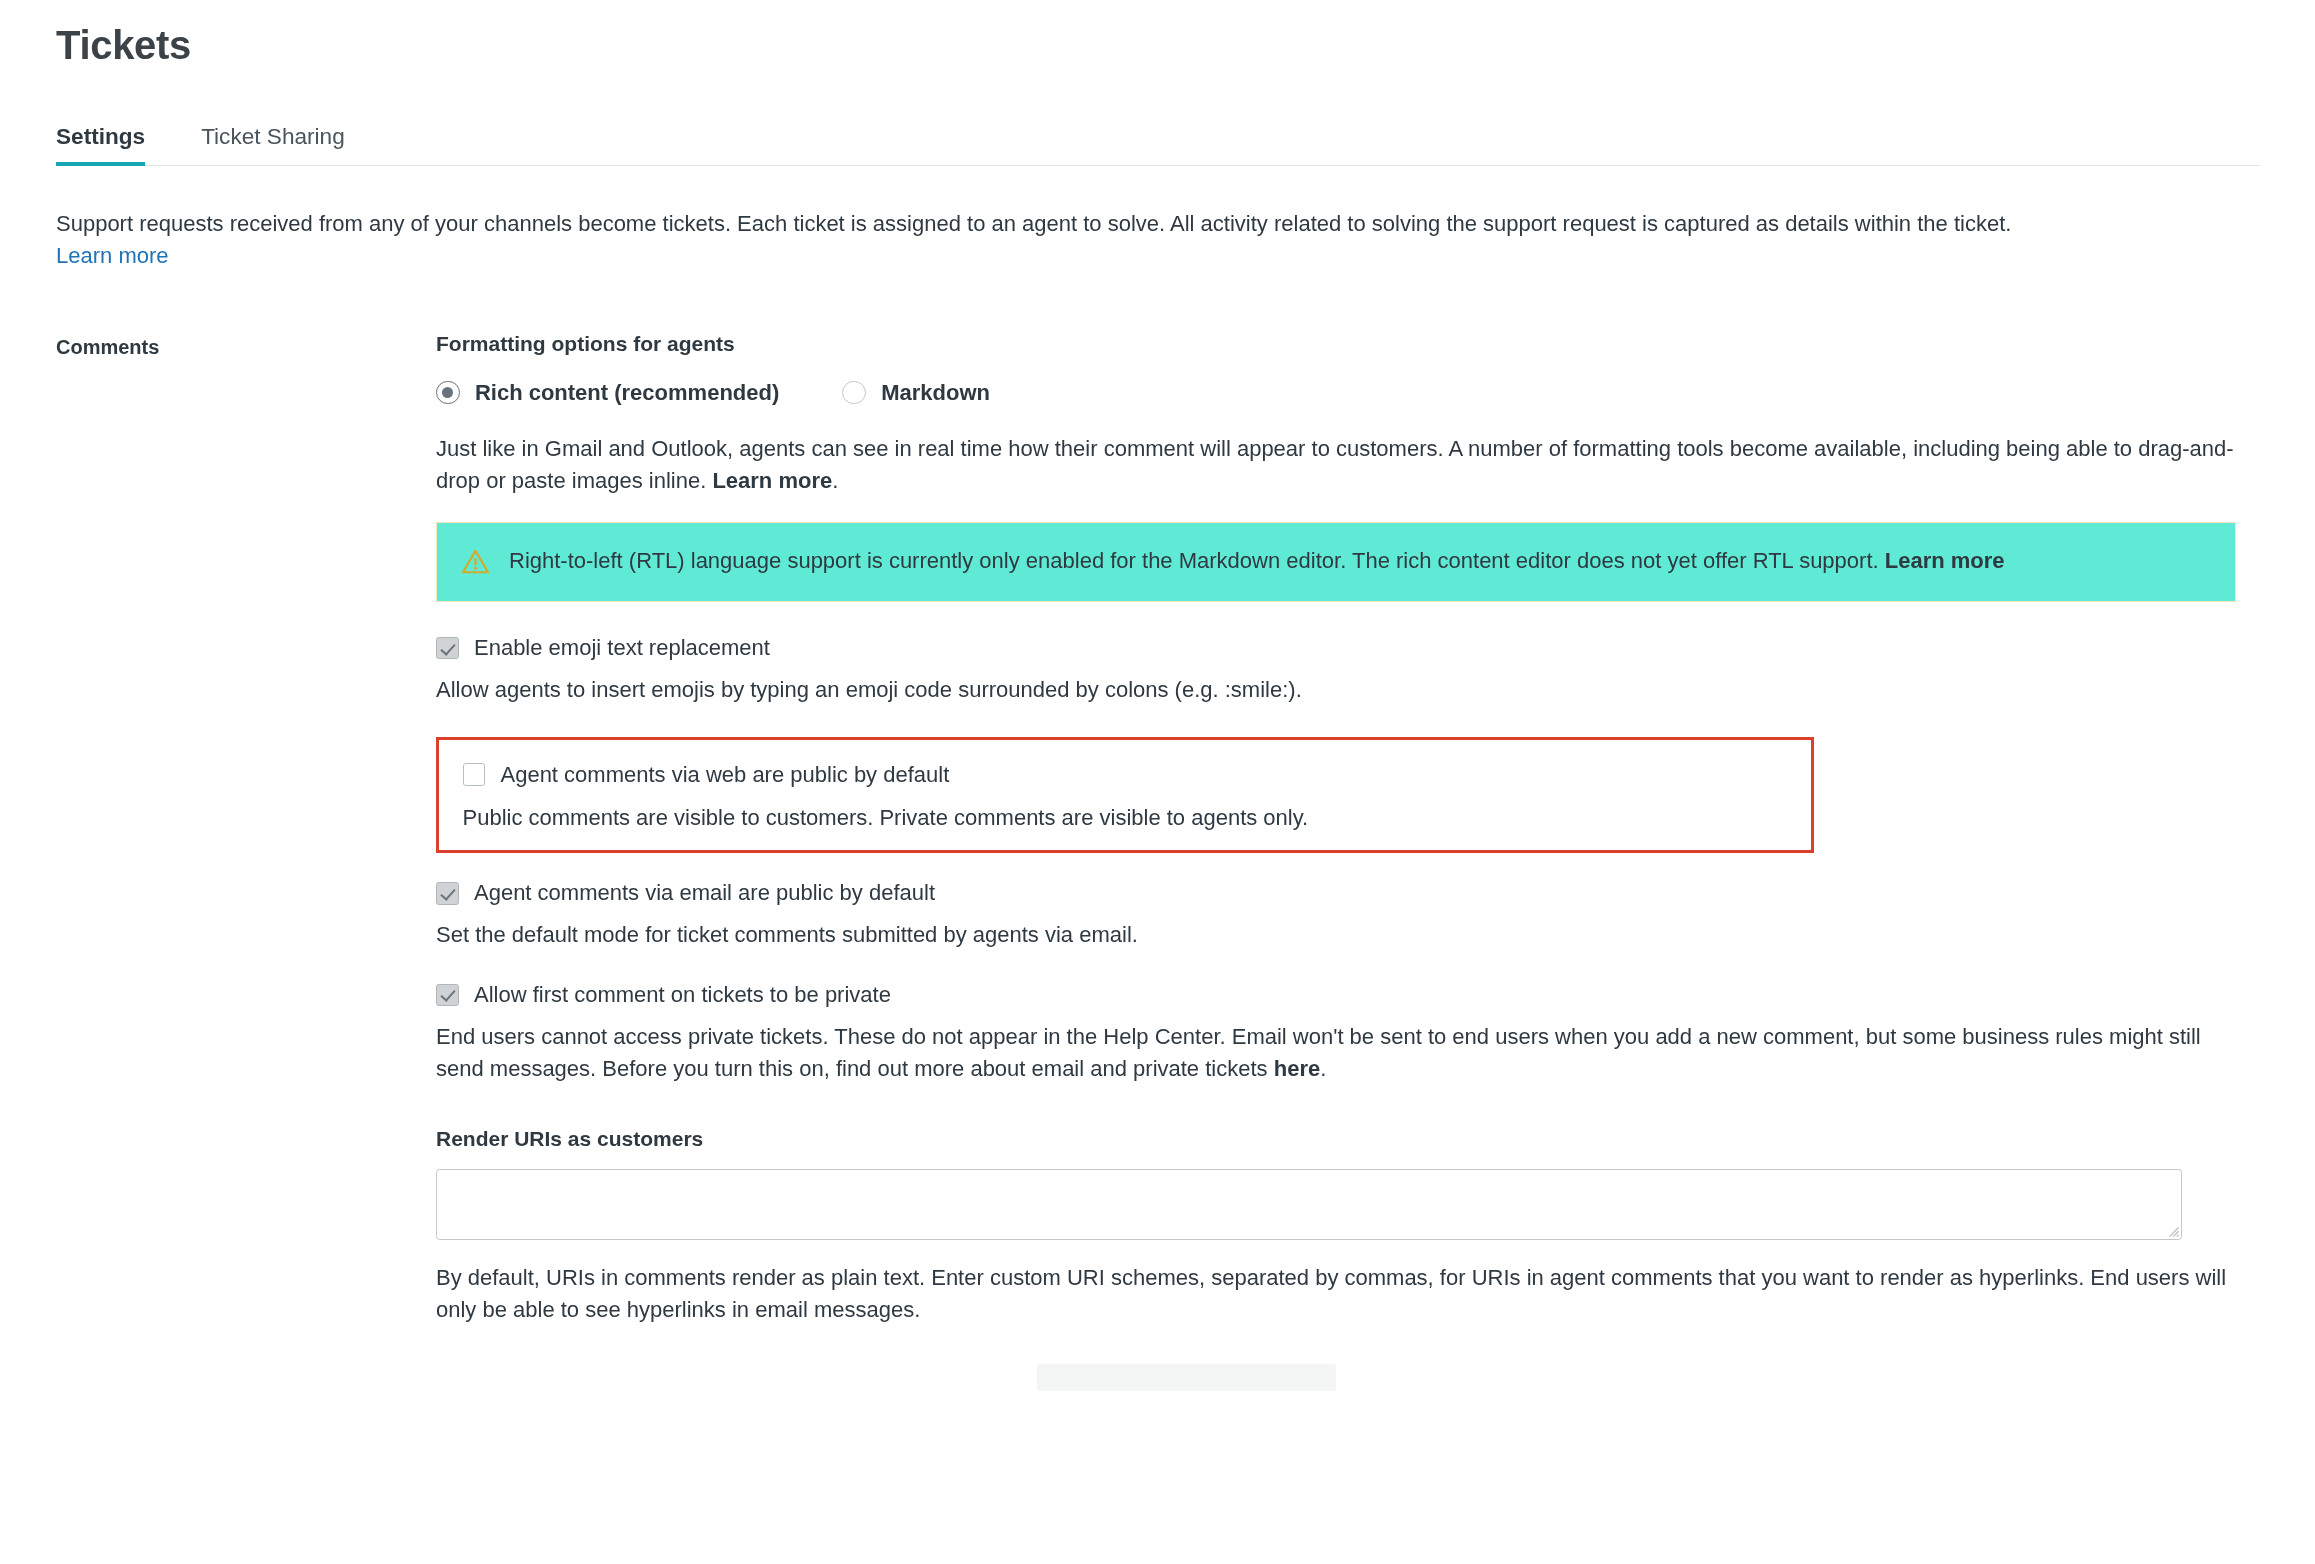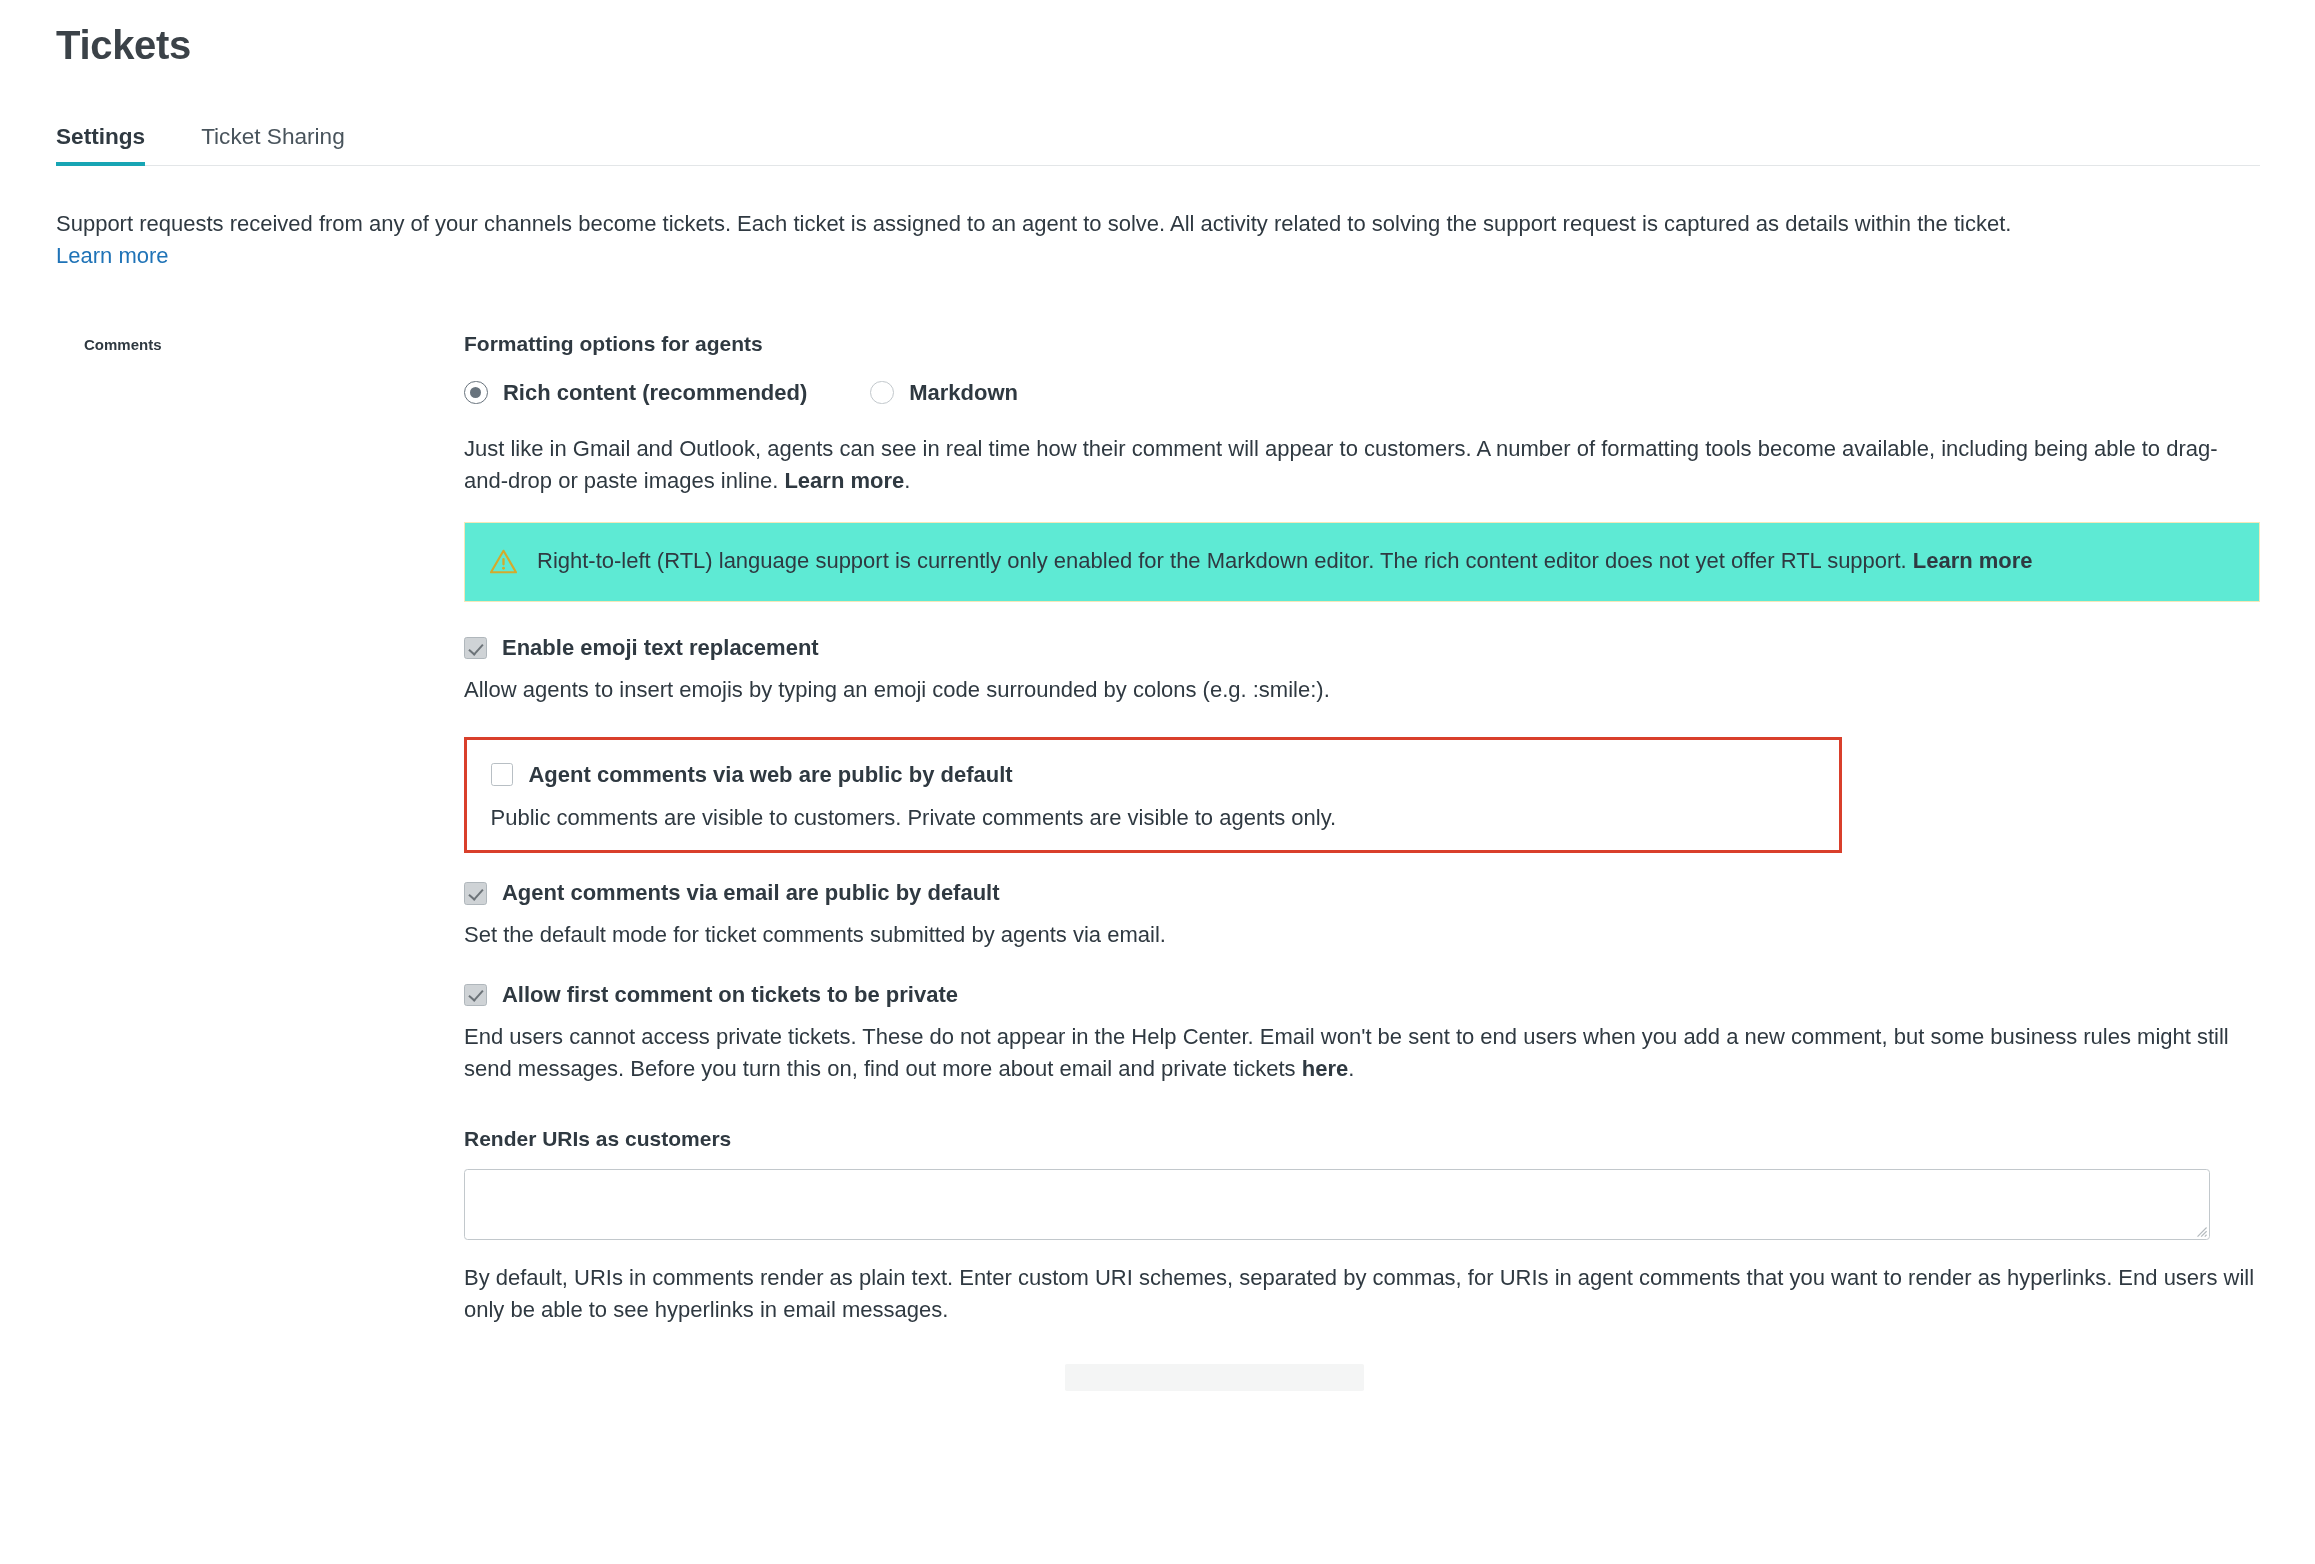--- a/index.html
+++ b/index.html
@@ -69,25 +69,24 @@
   }
 
   
   .section {
     display: flex;
     margin-top: 60px;
   }
   .section-label {
     width: 380px;
     flex: 0 0 380px;
-    font-size: 15px;
+    font-size: 20px;
     font-weight: bold;
     color: #2f3941;
     padding-top: 3.6px;
-    margin-left: 28px;
   }
   .section-body {
     flex: 1;
     max-width: 1800px;
   }
   .field-label {
     font-size: 21px;
     font-weight: bold;
     color: #2f3941;
     margin-bottom: 23.5px;
@@ -191,21 +190,21 @@
     left: 7.2px;
     top: 2.7px;
     width: 6.3px;
     height: 11.8px;
     border: solid #6c7378;
     border-width: 0 2.3px 2.3px 0;
     transform: rotate(42deg);
   }
   .check-label {
     font-size: 22px;
-    font-weight: bold;
+    font-weight: normal;
     color: #2f3941;
   }
   .check-desc {
     font-size: 22px;
     line-height: 1.45;
     color: #2f3941;
     margin: 4px 0 31px 0;
   }
   .check-desc b { font-weight: bold; }
 

